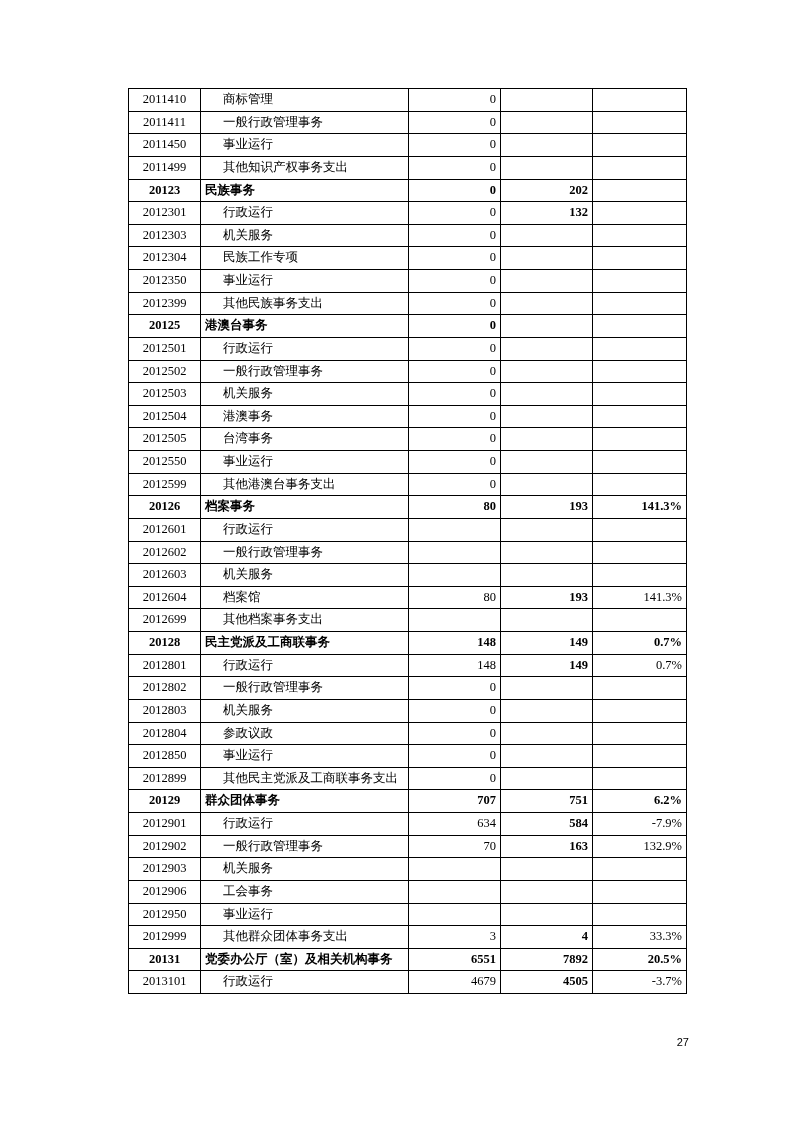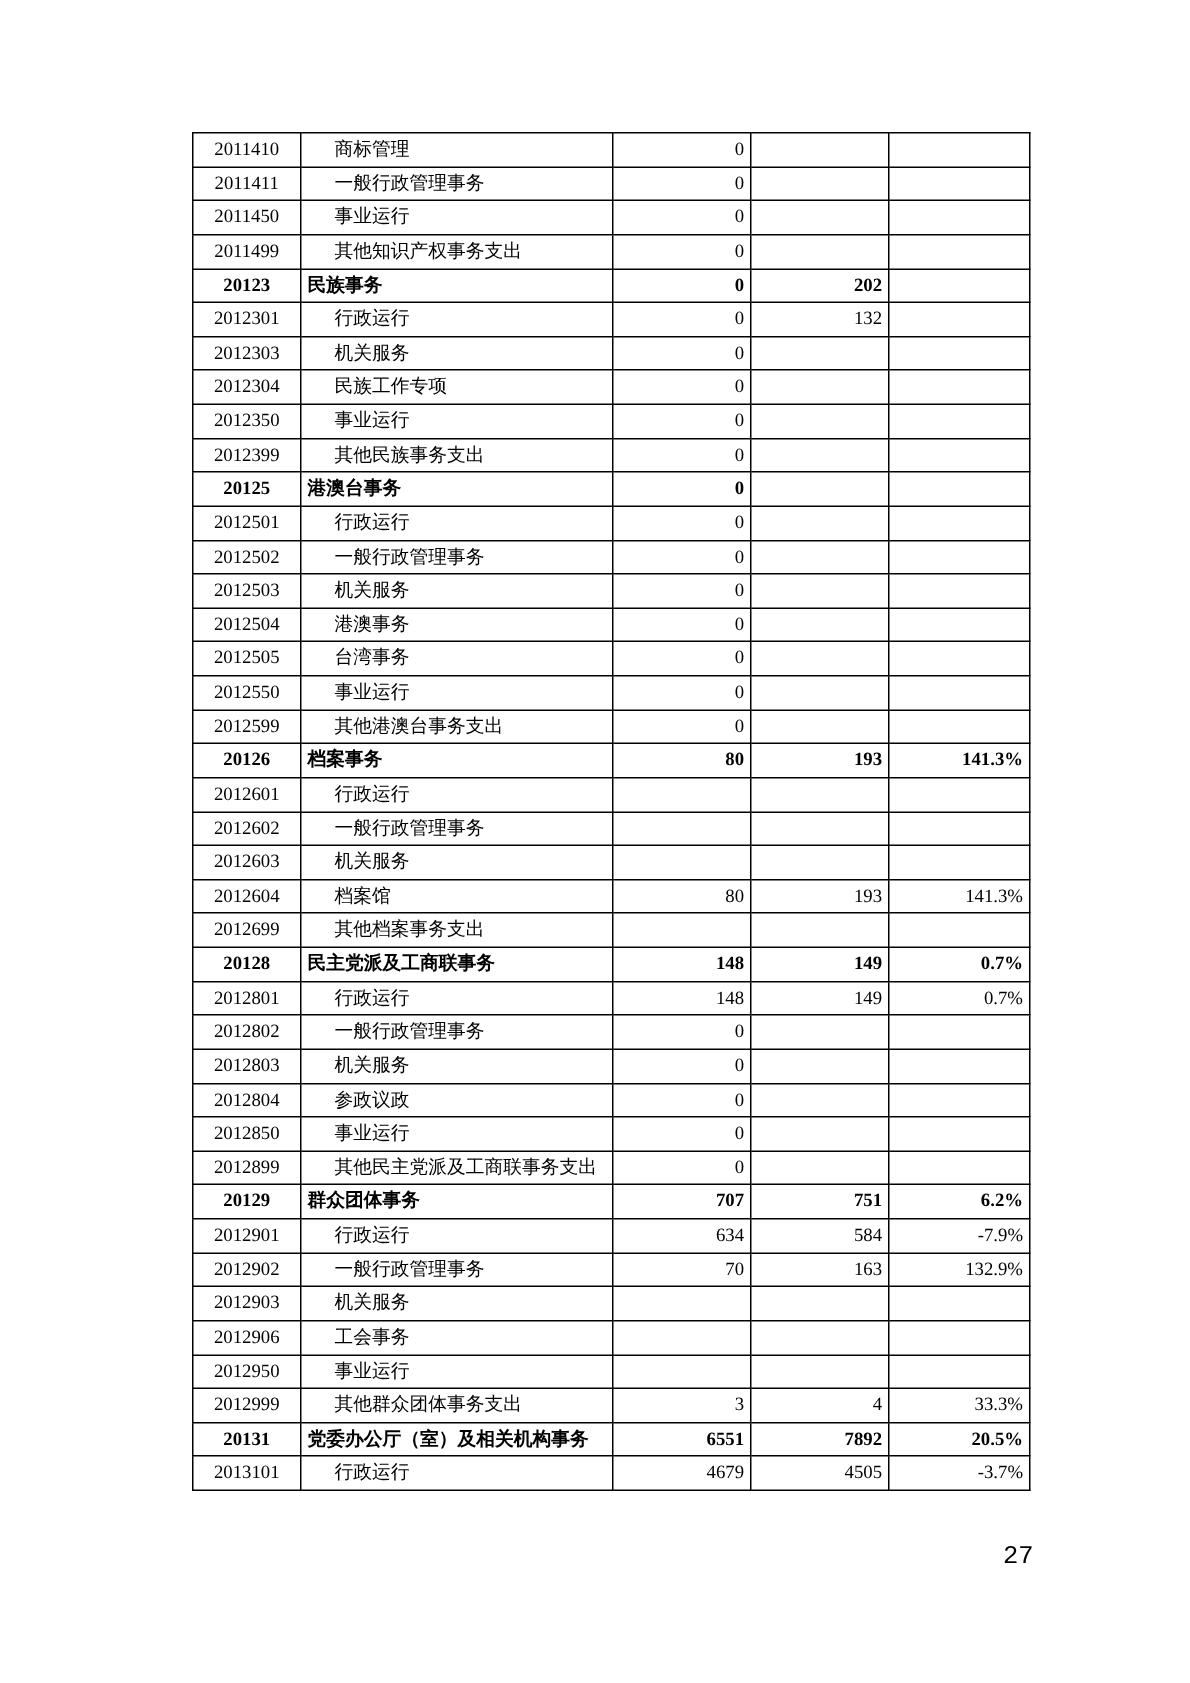--- a/index.html
+++ b/index.html
@@ -49,41 +49,42 @@
   }
   .c-v1 {
     width: 92px;
     text-align: right;
     padding-right: 12px;
   }
   .c-v2 {
     width: 92px;
     text-align: right;
     padding-right: 12px;
+    font-weight: bold;
   }
   .c-v3 {
     width: 94px;
     text-align: right;
     padding-right: 8px;
   }
   tr.bold td {
     font-weight: bold;
   }
   .indent1 {
     padding-left: 18px;
   }
   .tall td {
     height: 38px;
   }
   .page-number {
     position: absolute;
     right: 104px;
     bottom: 74px;
-    font-size: 17px;
-    font-family: Liberation Mono, monospace;
+    font-size: 11px;
+    font-family: Liberation Sans, sans-serif;
   }
 </style>
 </head>
 <body>
 
 <div class="page">
   <table class="budget">
     <tbody>
         <tr>
           <td class="c-code">2011410</td>

